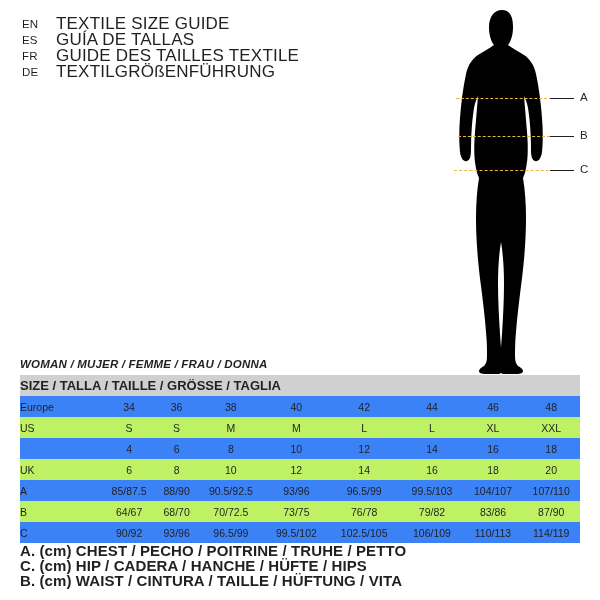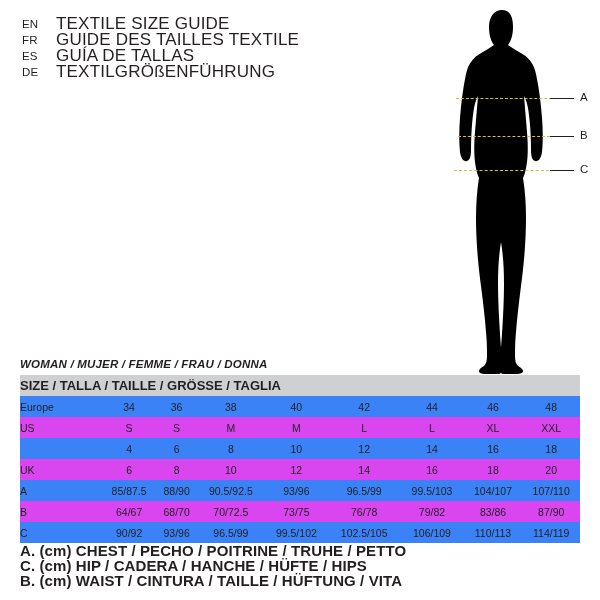--- a/index.html
+++ b/index.html
@@ -33,46 +33,46 @@
     position:absolute;left:20px;top:375px;
     width:560px;border-collapse:collapse;
     font-size:10.5px;
   }
   table.size td{
     padding:2px 0 2px 0;
     height:17px;
     vertical-align:middle;
   }
   .hdr td{background:#cfd0d2;font-weight:bold;font-size:13px;padding-left:5px;}
-  .row-grey td{background:#d946ef;}
+  .row-grey td{background:#bef264;}
   .row-white td{background:#3b82f6;}
   .lbl{padding-left:5px;text-align:left;width:82px;}
   .val{text-align:center;}
 
   
   .notes{position:absolute;left:20px;top:543px;}
   .note{font-size:15px;font-weight:bold;line-height:15px;letter-spacing:.1px;}
 </style>
 </head>
 <body>
 
 <div class="page">
 
   <div class="lang-block">
     <div class="lang-row">
       <span class="lang-code">EN</span>
       <span class="lang-text">TEXTILE SIZE GUIDE</span>
     </div>
     <div class="lang-row">
+      <span class="lang-code">ES</span>
+      <span class="lang-text">GUÍA DE TALLAS</span>
+    </div>
+    <div class="lang-row">
       <span class="lang-code">FR</span>
       <span class="lang-text">GUIDE DES TAILLES TEXTILE</span>
-    </div>
-    <div class="lang-row">
-      <span class="lang-code">ES</span>
-      <span class="lang-text">GUÍA DE TALLAS</span>
     </div>
     <div class="lang-row">
       <span class="lang-code">DE</span>
       <span class="lang-text">TEXTILGRÖßENFÜHRUNG</span>
     </div>
   </div>
 
   <div class="figure-wrap">
     <svg class="figure-svg" width="160" height="370" viewBox="0 0 160 370">
       <path fill="#000000" d="

